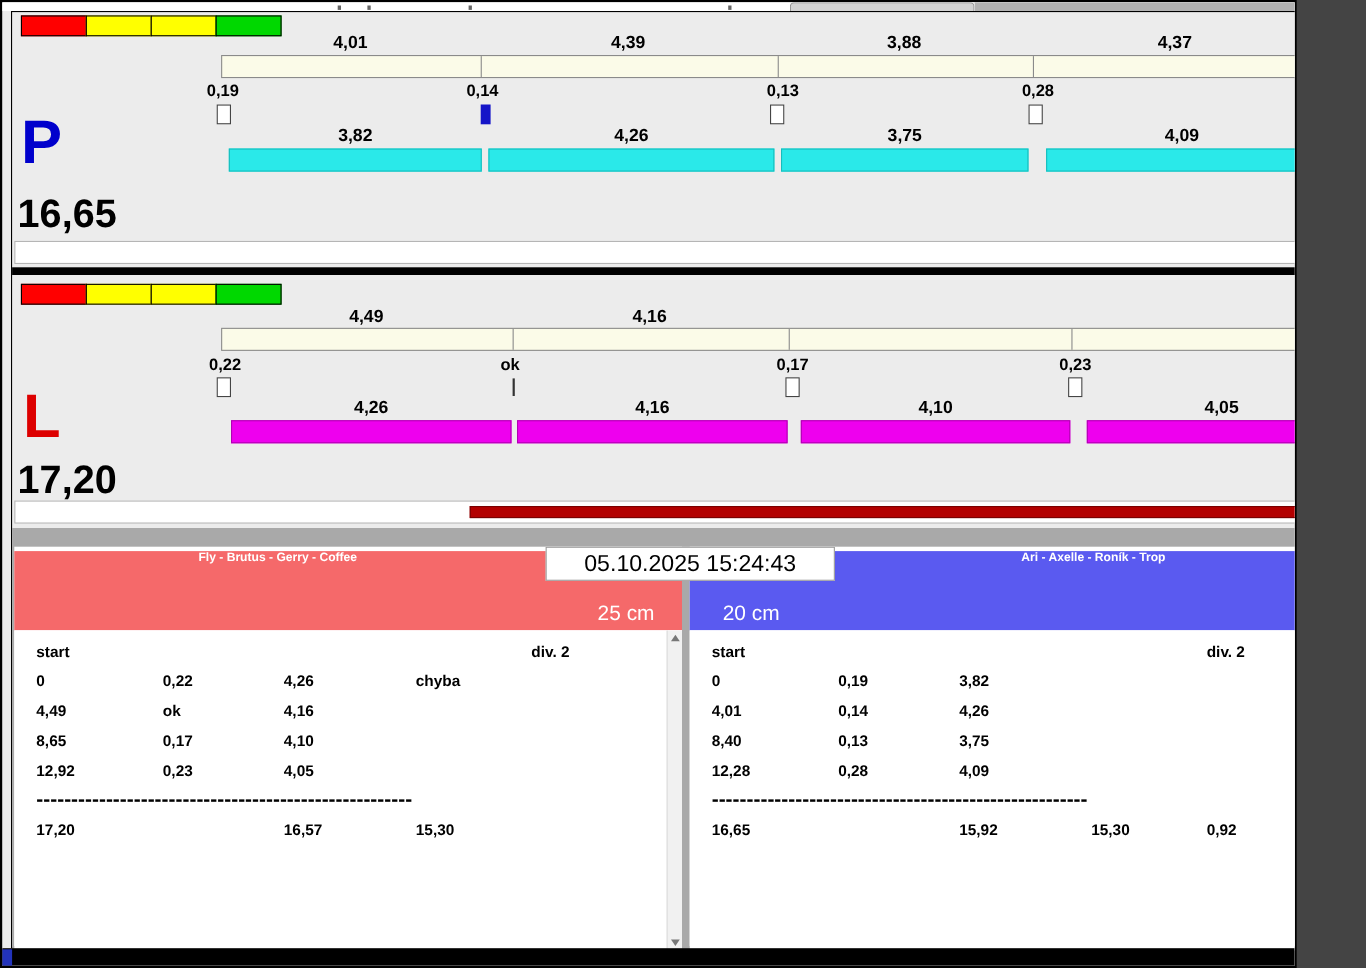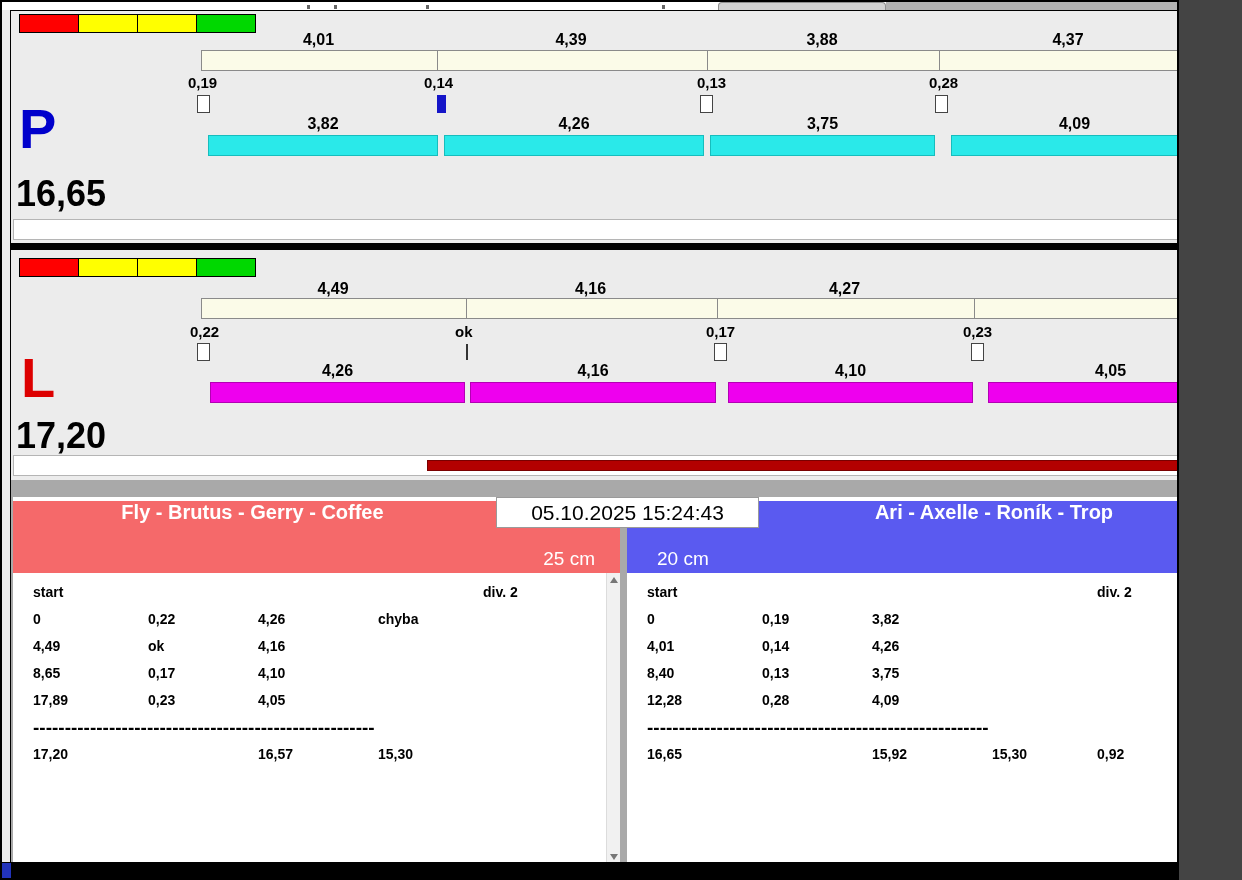--- a/index.html
+++ b/index.html
@@ -54,21 +54,21 @@
             border:1px solid #9a9a9a;font-size:21px;text-align:center;line-height:29px;z-index:4}
   .panel{position:absolute;top:17px;height:363px;background:#fff}
   .panel.leftp{left:2px;width:607px}
   .panel.rightp{left:616px;width:606px}
   .p-head{height:72px;position:relative}
   .leftp .p-head{background:#f5696a}
   .rightp .p-head{background:#5a5af0}
   .team-name{font-size:25px;font-weight:bold;text-align:center;padding-top:4px;line-height:28px}
   .leftp .team-name,.leftp .team-lineup{margin-right:128px}
   .rightp .team-name,.rightp .team-lineup{margin-left:128px}
-  .team-lineup{font-size:20px;font-weight:bold;color:#fff;text-align:center;margin-top:4px}
+  .team-lineup{font-size:11px;font-weight:bold;color:#fff;text-align:center;margin-top:4px}
   .jump-height{position:absolute;bottom:3px;font-size:19px;font-weight:normal;color:#fff}
   .leftp .jump-height{right:25px}
   .rightp .jump-height{left:30px}
 
   .p-body{position:relative;height:291px;background:#fff;padding-top:6px;overflow:hidden}
   .row{display:grid;grid-template-columns:115px 110px 120px 105px auto;padding-left:20px;
        font-size:14px;font-weight:bold;height:27px;line-height:27px;white-space:nowrap}
   .sep{padding-left:20px;font-size:19px;font-weight:bold;height:27px;line-height:27px;
        white-space:nowrap;overflow:hidden}
   .scroll{position:absolute;top:0;right:0;bottom:0;width:14px;background:#f1f1f1;border-left:1px solid #dcdcdc}
@@ -147,21 +147,20 @@
     <section class="lane l">
       <div class="lights" style="top:8px">
         <span class="light l-red"></span>
         <span class="light l-yellow"></span>
         <span class="light l-yellow"></span>
         <span class="light l-green"></span>
       </div>
 
       <div class="t-lbl" style="left:190px;width:264px;top:30px">4,49</div>
       <div class="t-lbl" style="left:454px;width:251px;top:30px">4,16</div>
-      <div class="t-lbl" style="left:705px;width:257px;top:30px">4,27</div>
 
       <div class="cream" style="left:190px;top:48px;width:1032px">
         <i style="left:264px"></i>
         <i style="left:515px"></i>
         <i style="left:772px"></i>
       </div>
 
       <div class="r-lbl" style="left:179px;top:74px">0,22</div>
       <div class="r-lbl" style="left:444px;top:74px">ok</div>
       <div class="r-lbl" style="left:695px;top:74px">0,17</div>
@@ -222,21 +221,21 @@
             <span></span>
           </div>
           <div class="row">
             <span>8,65</span>
             <span>0,17</span>
             <span>4,10</span>
             <span></span>
             <span></span>
           </div>
           <div class="row">
-            <span>17,89</span>
+            <span>12,92</span>
             <span>0,23</span>
             <span>4,05</span>
             <span></span>
             <span></span>
           </div>
           <div class="sep">------------------------------------------------------</div>
           <div class="row">
             <span>17,20</span>
             <span></span>
             <span>16,57</span>

